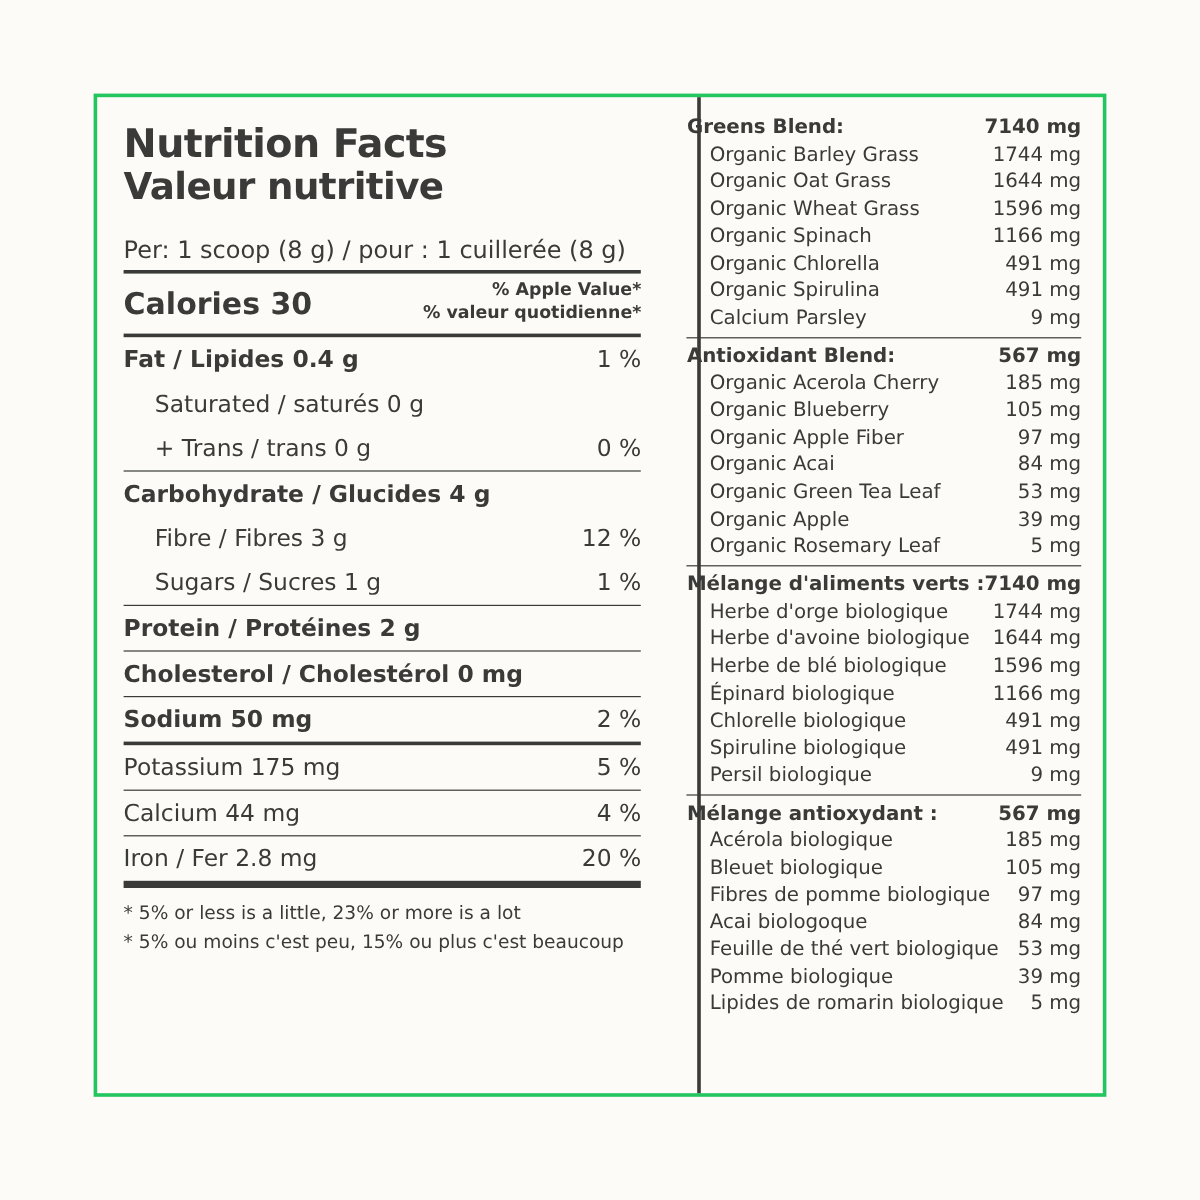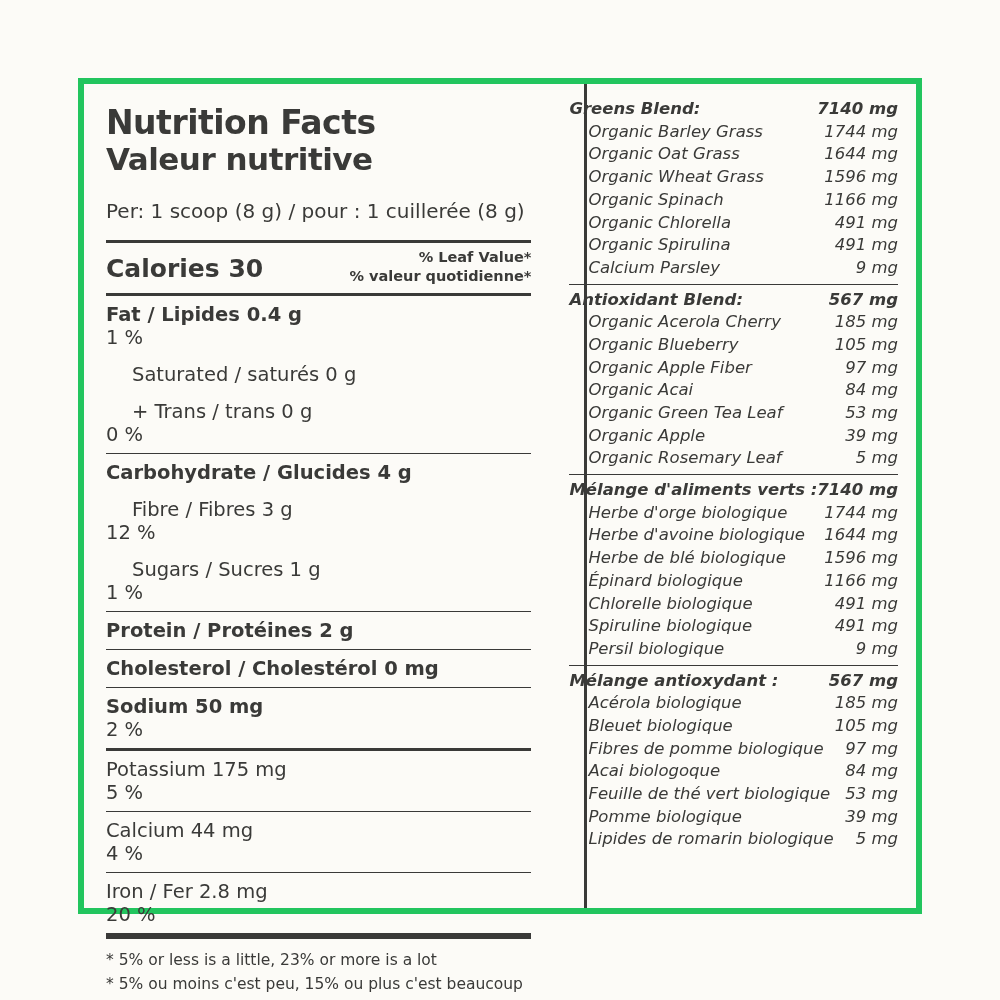--- a/index.html
+++ b/index.html
@@ -10,21 +10,21 @@
     height: 1000px;
     font-family: "DejaVu Sans", "Liberation Sans", sans-serif;
     color: #3a3a38;
   }
   #panel {
     position: absolute;
     left: 78px;
     top: 78px;
     width: 844px;
     height: 836px;
-    border: 6px solid #22c55e;
+    border: 3px solid #22c55e;
     box-sizing: border-box;
     background: #fcfbf7;
     display: flex;
   }
   
   .left {
     width: 500px;
     box-sizing: border-box;
     padding: 20px 22px 14px 22px;
     position: relative;
@@ -48,21 +48,21 @@
     font-size: 31px;
     font-weight: bold;
     letter-spacing: -0.5px;
     line-height: 1.15;
     margin-bottom: 20px;
     color: #3a3a38;
   }
   .serving {
     font-size: 20px;
     line-height: 1.3;
-    padding-bottom: 16px;
+    padding-bottom: 4px;
   }
   .rule-thin { border-top: 1.5px solid #3a3a38; }
   .rule-med  { border-top: 3px solid #3a3a38; }
   .rule-thick{ border-top: 6px solid #3a3a38; }
 
   .cal-row {
     display: flex;
     justify-content: space-between;
     align-items: center;
     padding: 5px 0 4px 0;
@@ -77,21 +77,20 @@
     line-height: 1.35;
     font-weight: bold;
     padding-bottom: 2px;
   }
   .nrow {
     display: flex;
     justify-content: space-between;
     align-items: baseline;
     padding: 7px 0 7px 0;
     font-size: 19.5px;
-    flex-direction: column;
   }
   .nrow .nm { white-space: nowrap; }
   .nrow .pct { white-space: nowrap; }
   .b { font-weight: bold; }
   .indent1 { padding-left: 26px; }
   .footnotes {
     font-size: 15.5px;
     line-height: 1.55;
     padding-top: 9px;
   }
@@ -103,21 +102,20 @@
     padding: 14px 18px 10px 16px;
     font-size: 16.5px;
   }
   .ing-row {
     display: flex;
     justify-content: space-between;
     align-items: baseline;
     line-height: 1.0;
     padding: 3.1px 0;
     white-space: nowrap;
-    font-style: italic;
   }
   .ing-head { font-weight: bold; }
   .ing-sub { padding-left: 19px; }
   .amt { }
   .grp-rule { border-top: 1.5px solid #3a3a38; margin: 4px 0 4px 0; }
 </style>
 </head>
 <body>
 
 <div id="panel">
@@ -125,21 +123,21 @@
   <div class="left">
     <div class="title1">Nutrition Facts</div>
     <div class="title2">Valeur nutritive</div>
     <div class="serving">Per: 1 scoop (8 g) / pour : 1 cuillerée (8 g)</div>
 
     <div class="rule-med"></div>
 
     <div class="cal-row">
       <div class="cal-label">Calories 30</div>
       <div class="dv-label">
-        <div>% Leaf Value*</div>
+        <div>% Apple Value*</div>
         <div>% valeur quotidienne*</div>
       </div>
     </div>
 
     <div class="rule-med"></div>
 
     <div id="nutrient-list">
         <div class="nrow">
           <div class="nm b">Fat / Lipides  0.4 g</div>
           <div class="pct">1 %</div>

